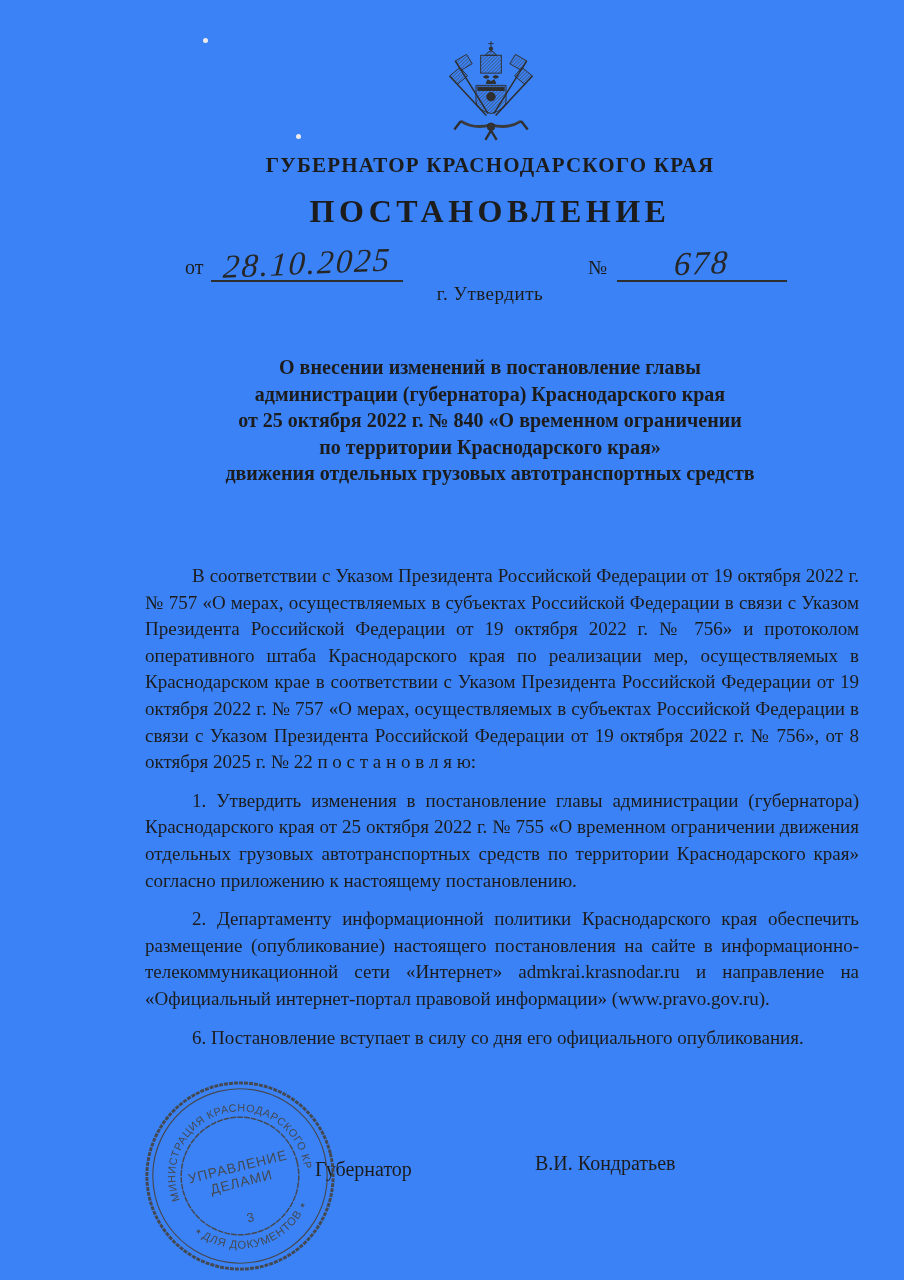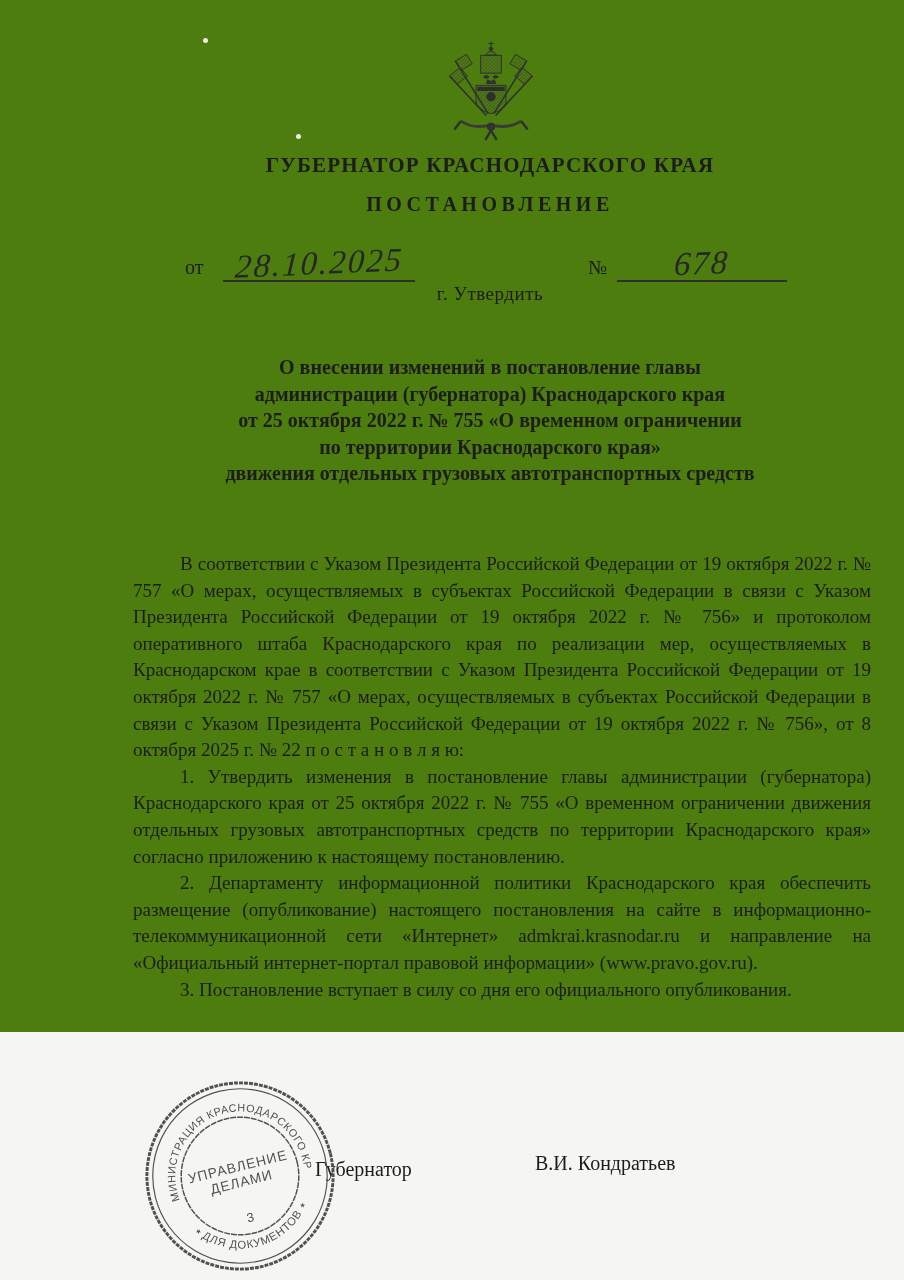--- a/index.html
+++ b/index.html
@@ -4,36 +4,36 @@
 <style>
   html,body{margin:0;padding:0;}
   body{
     width:904px;height:1280px;
     background:#f5f5f3;
     font-family:"Liberation Serif","DejaVu Serif",serif;
     color:#1c1c1c;
     overflow:hidden;
   }
   .page{
-    position:relative;width:904px;height:1032px;background:#4d7c0f;text-decoration:underline;
+    position:relative;width:904px;height:1280px;background:#3b82f6;text-decoration:underline;
   }
   .centered{
     position:absolute;left:76px;width:828px;text-align:center;
   }
   .emblem{
     position:absolute;left:444px;top:40px;width:94px;height:102px;
   }
   .authority{
     top:153px;font-size:21px;font-weight:bold;letter-spacing:1.2px;
   }
   .doctype{
-    top:193px;font-size:20px;font-weight:bold;letter-spacing:4.5px;
+    top:193px;font-size:32px;font-weight:bold;letter-spacing:4.5px;
   }
   .date-group{
-    position:absolute;left:185px;top:240px;display:flex;align-items:flex-end;gap:20px;height:42px;
+    position:absolute;left:185px;top:240px;display:flex;align-items:flex-end;gap:8px;height:42px;
   }
   .num-group{
     position:absolute;left:588px;top:240px;display:flex;align-items:flex-end;gap:10px;height:42px;
   }
   .field-label{font-size:20px;line-height:26px;padding-bottom:2px;}
   .fill-line{
     display:inline-block;border-bottom:2px solid #2e2e2e;text-align:center;
     height:40px;position:relative;
   }
   .fill-line.date{width:192px;}
@@ -44,21 +44,21 @@
     position:relative;top:5px;letter-spacing:2px;white-space:nowrap;
   }
   .city{top:283px;font-size:19px;letter-spacing:0.5px;}
   .doc-title{
     top:354px;font-size:20px;font-weight:bold;line-height:26.5px;
   }
   .body-text{
     position:absolute;left:133px;top:551px;width:738px;
     font-size:19px;line-height:26.6px;text-align:justify;
   }
-  .body-text p{margin:0;text-indent:47px;}
+  .body-text p{margin:12px;text-indent:47px;}
   .signature{position:absolute;left:0;top:1124px;width:904px;font-size:20px;line-height:26px;}
   .sig-position{position:absolute;left:283px;top:0;width:200px;}
   .sig-position .l1{padding-left:32px;margin-top:32px;}
   .sig-name{position:absolute;left:535px;top:26px;}
   .stamp{
     position:absolute;left:142px;top:1078px;width:196px;height:196px;
     transform:rotate(-14deg);opacity:0.93;
   }
   .speck{position:absolute;width:5px;height:5px;border-radius:50%;background:#ececea;}
 </style>
@@ -114,30 +114,30 @@
   <div class="num-group">
     <span class="field-label">№</span>
     <span class="fill-line num"><span class="handwritten">678</span></span>
   </div>
 
   <div class="centered city">г. Утвердить</div>
 
   <div class="centered doc-title">
     <div>О внесении изменений в постановление главы</div>
     <div>администрации (губернатора) Краснодарского края</div>
-    <div>от 25 октября 2022 г. № 755 «О временном ограничении</div>
+    <div>от 25 октября 2022 г. № 840 «О временном ограничении</div>
     <div>по территории Краснодарского края»</div>
     <div>движения отдельных грузовых автотранспортных средств</div>
   </div>
 
   <div class="body-text">
     <p>В соответствии с Указом Президента Российской Федерации от 19 октября 2022 г. № 757 «О мерах, осуществляемых в субъектах Российской Федерации в связи с Указом Президента Российской Федерации от 19 октября 2022 г. № 756» и протоколом оперативного штаба Краснодарского края по реализации мер, осуществляемых в Краснодарском крае в соответствии с Указом Президента Российской Федерации от 19 октября 2022 г. № 757 «О мерах, осуществляемых в субъектах Российской Федерации в связи с Указом Президента Российской Федерации от 19 октября 2022 г. № 756», от 8 октября 2025 г. № 22 п о с т а н о в л я ю:</p>
     <p>1. Утвердить изменения в постановление главы администрации (губернатора) Краснодарского края от 25 октября 2022 г. № 755 «О временном ограничении движения отдельных грузовых автотранспортных средств по территории Краснодарского края» согласно приложению к настоящему постановлению.</p>
     <p>2. Департаменту информационной политики Краснодарского края обеспечить размещение (опубликование) настоящего постановления на сайте в информационно-телекоммуникационной сети «Интернет» admkrai.krasnodar.ru и направление на «Официальный интернет-портал правовой информации» (www.pravo.gov.ru).</p>
-    <p>3. Постановление вступает в силу со дня его официального опубликования.</p>
+    <p>6. Постановление вступает в силу со дня его официального опубликования.</p>
   </div>
 
   <div class="signature">
     <div class="sig-position">
       <div class="l1">Губернатор</div>
     </div>
     <div class="sig-name">В.И. Кондратьев</div>
   </div>
 
   <svg class="stamp" viewBox="0 0 200 200">

